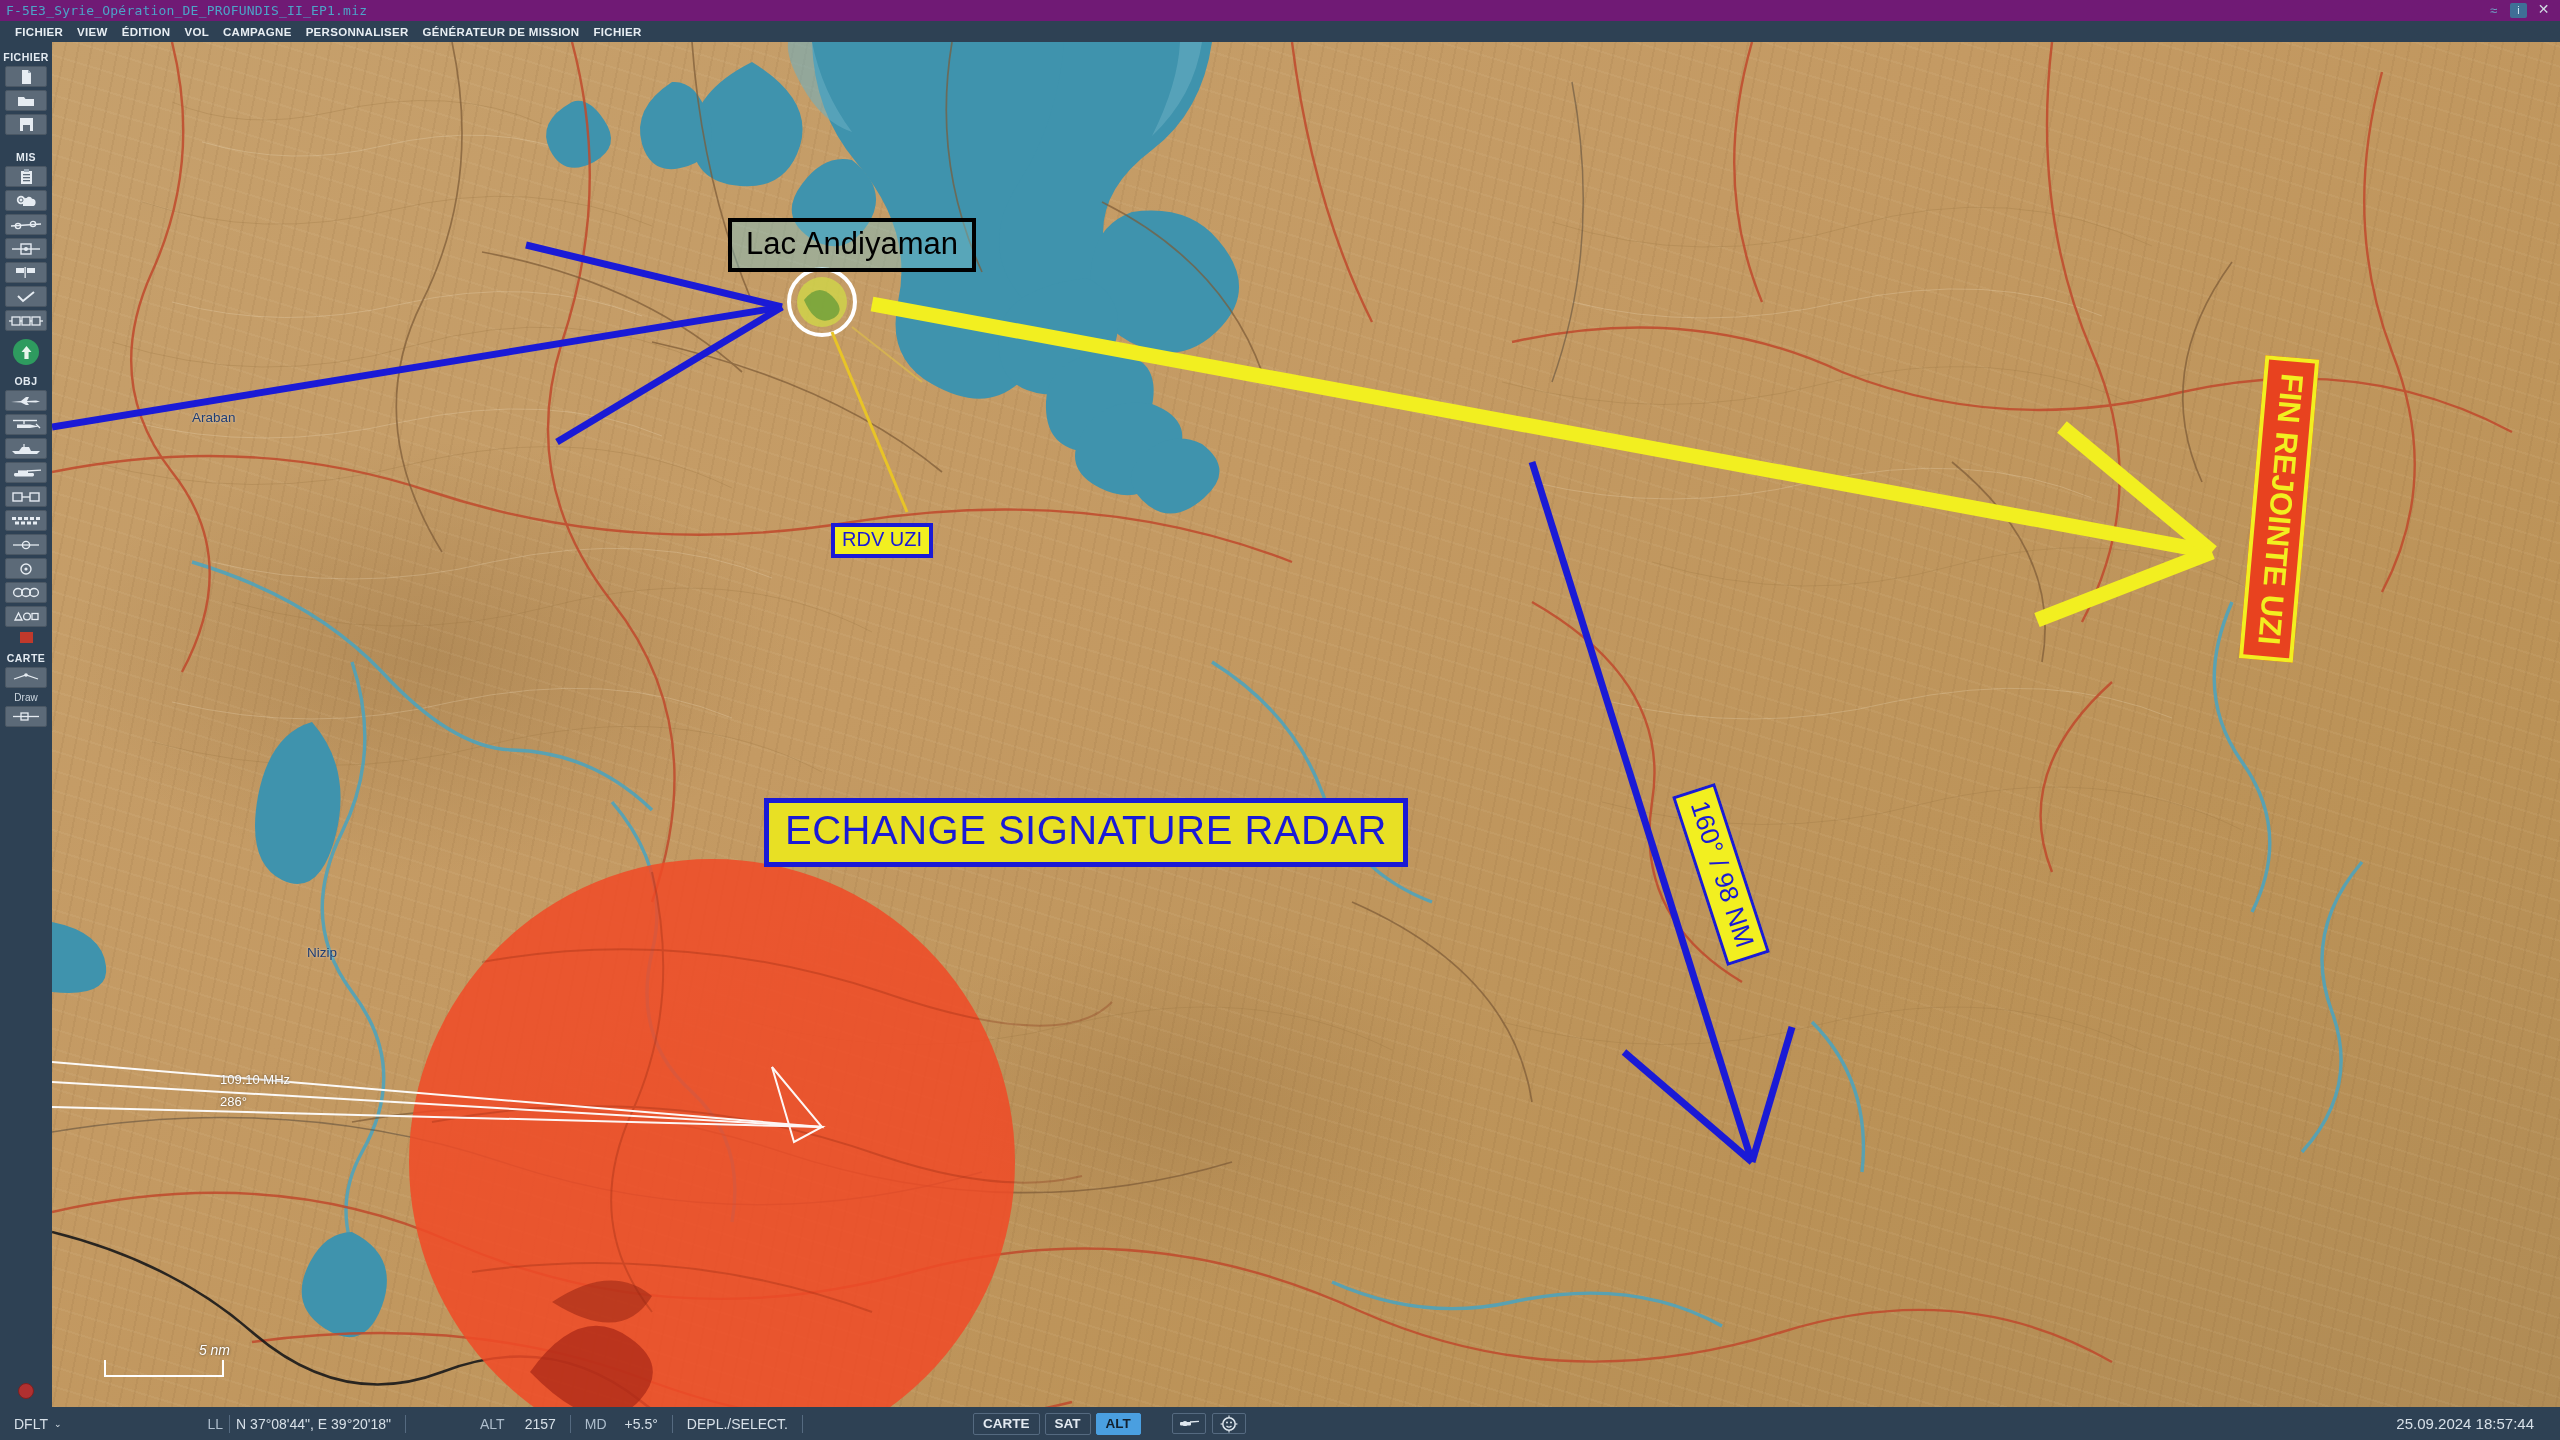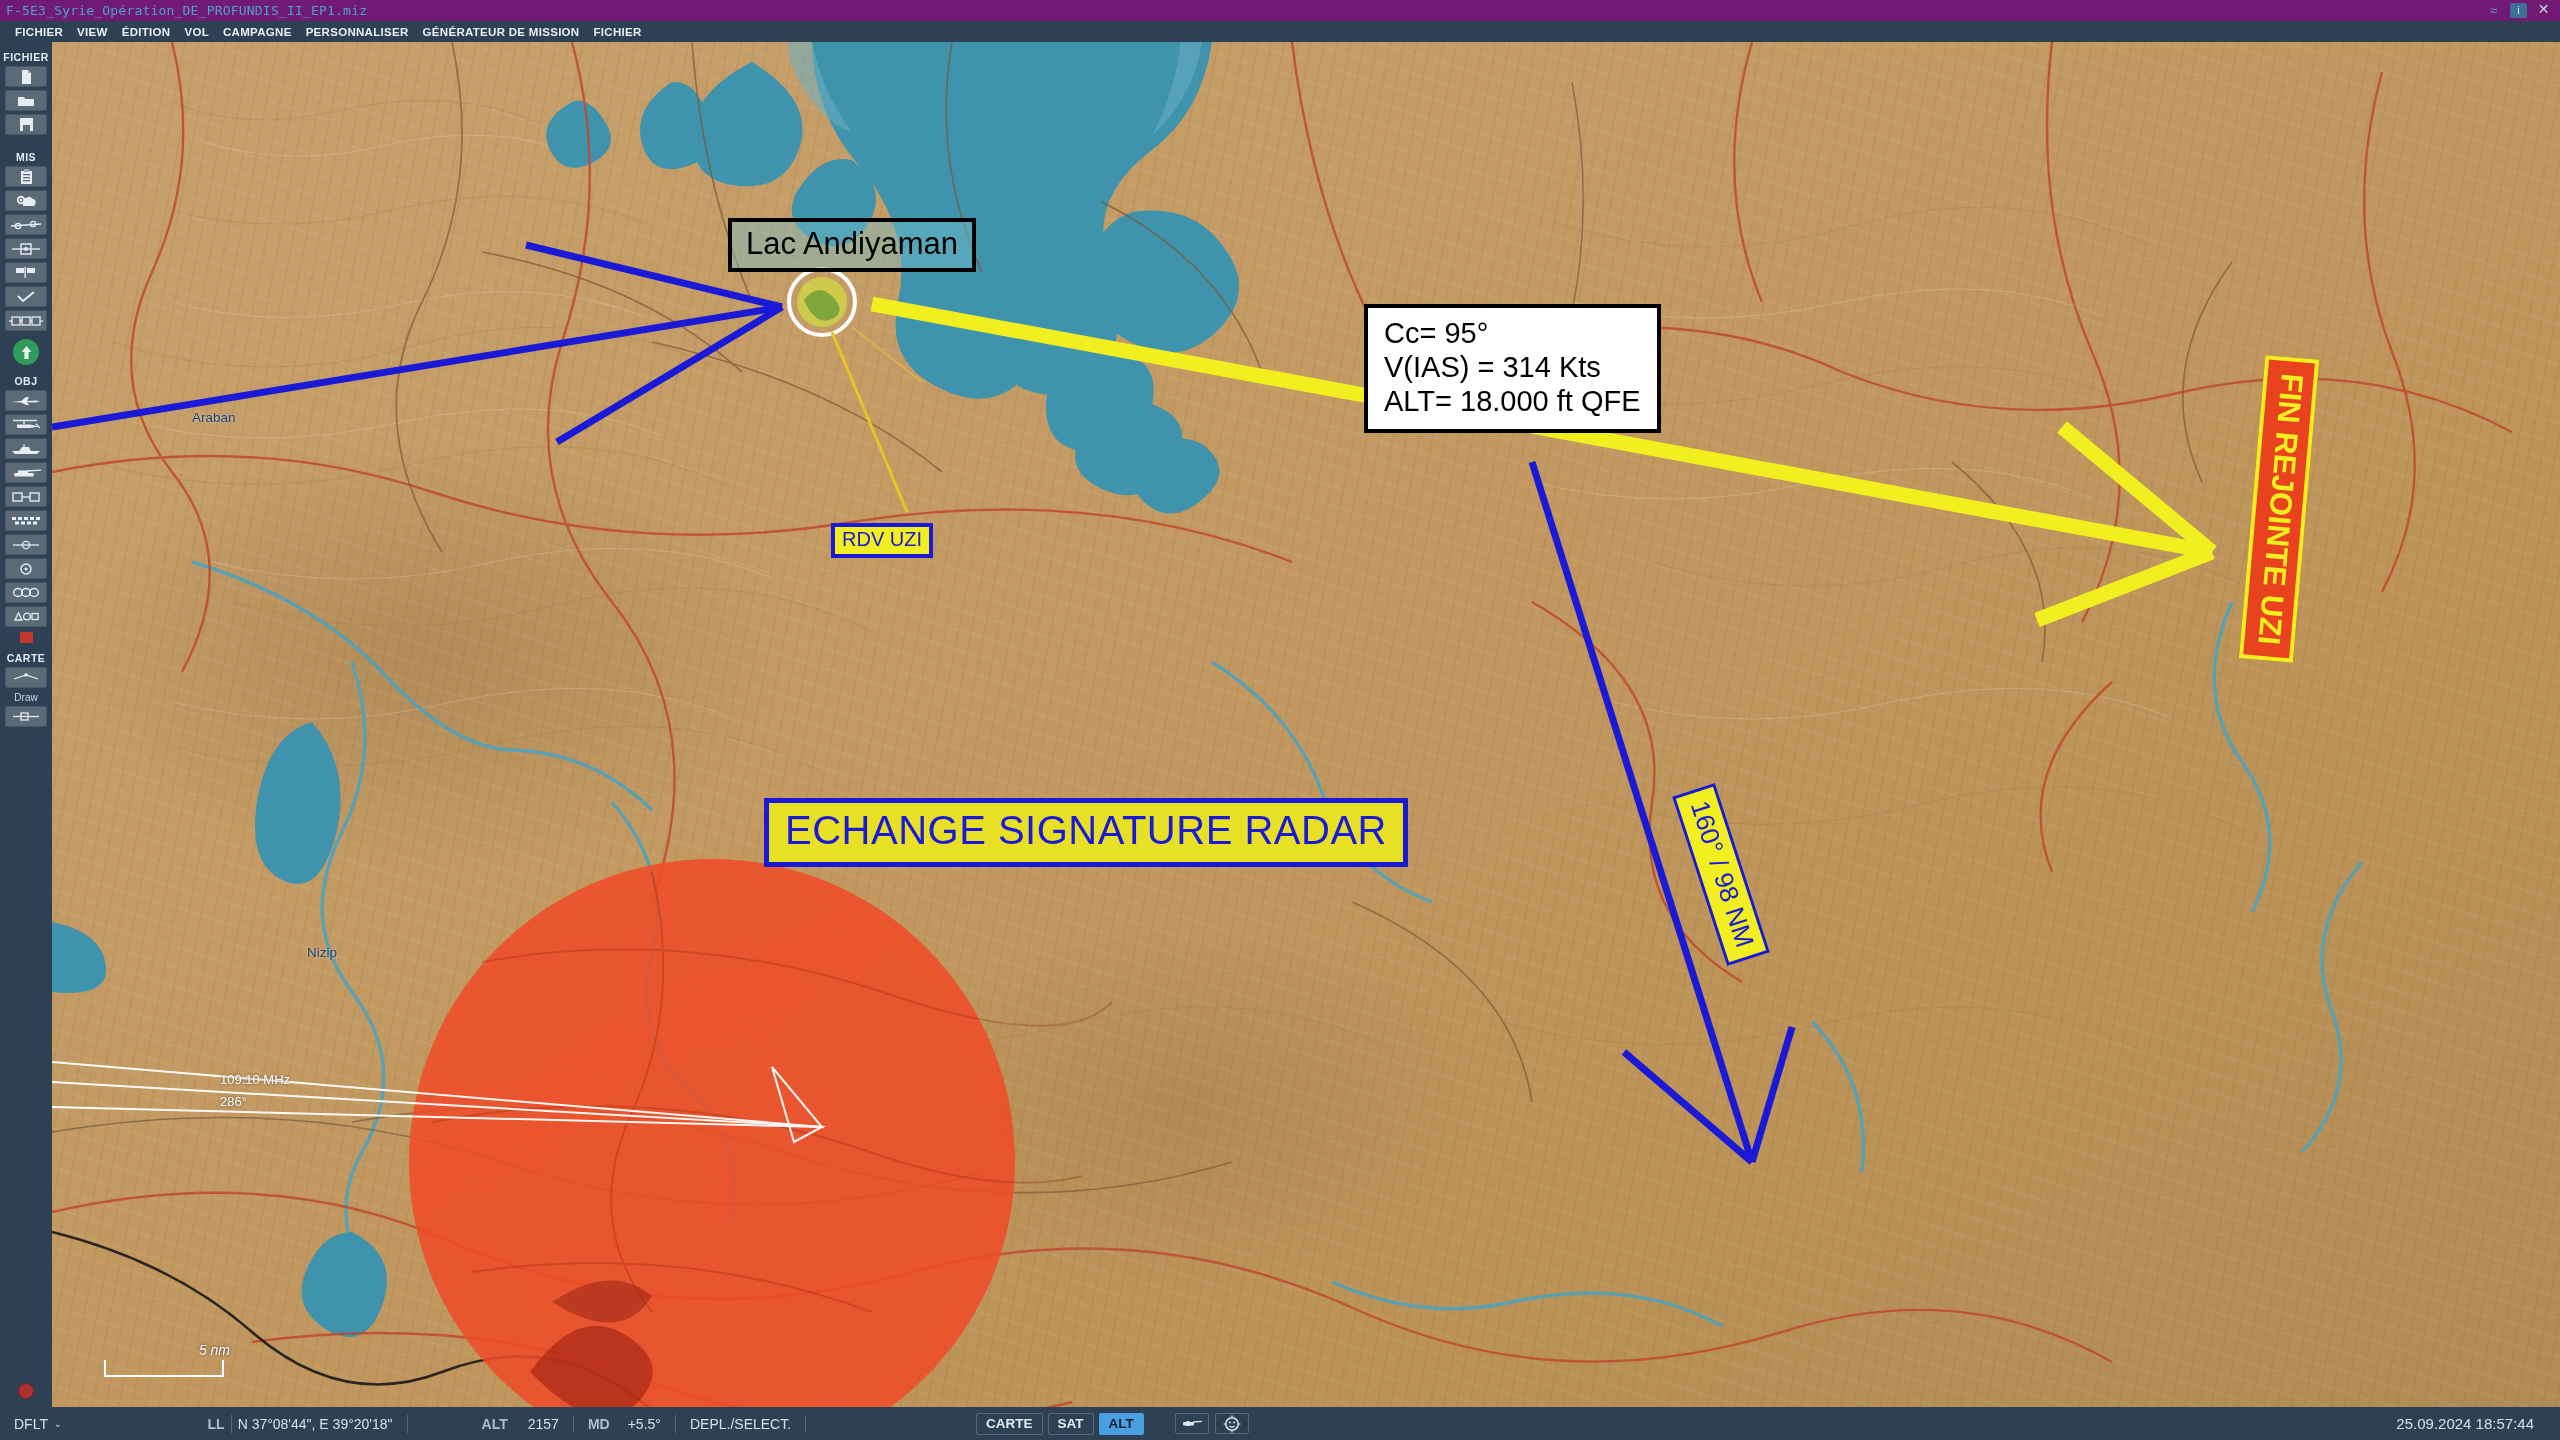--- a/index.html
+++ b/index.html
@@ -139,21 +139,21 @@
     border: 1px solid #5c728f; border: 1px solid #55swim; border: 1px solid #556a80;
     padding: 2px 9px 3px 9px; font-size: 13.5px; font-weight: bold; color: #e3eaf1;
     margin-right: 5px; cursor: pointer; border-radius: 2px;
   }
   .sb-toggle.active { background: #4a9fe0; color: #12202e; border-color: #4a9fe0; }
   .sb-iconbtn {
     border: 1px solid #556a80; width: 34px; height: 21px; display:flex; align-items:center;
     justify-content:center; margin-right: 6px; cursor: pointer; border-radius: 2px;
   }
   .sb-right { margin-left: auto; padding-right: 26px; color: #d7e0e8; font-size: 15px; }
-  .statusbar .lbl { color: #aebecd; font-weight: bold; }
+  .statusbar .lbl { color: #aebecd; }
 </style>
 </head>
 <body>
 
 <div id="app">
 
   <div class="titlebar">
     <span class="fname">F-5E3_Syrie_Opération_DE_PROFUNDIS_II_EP1.miz</span>
     <div class="right">
       <span class="tb-ico wifi">≈</span>
@@ -522,25 +522,20 @@
     <div class="navaid-txt" style="left:168px; top:1030px;">109.10 MHz</div>
     <div class="navaid-txt" style="left:168px; top:1052px;">286°</div>
 
     <div class="scalebar" style="left:52px; top:1318px;">
       <div class="bar"></div>
       <div class="txt">5 nm</div>
     </div>
 
     <div class="ann ann-lac" style="left:676px; top:176px;text-align:center;">Lac Andiyaman</div>
 
-    <div class="ann ann-info" style="left:1312px; top:262px;">
-      <div>Cc= 95°</div>
-      <div>V(IAS) = 314 Kts</div>
-      <div>ALT= 18.000 ft QFE</div>
-    </div>
 
     <div class="ann ann-rdv" style="left:779px; top:481px;">RDV UZI</div>
 
     <div class="ann ann-banner" style="left:712px; top:756px;">ECHANGE SIGNATURE RADAR</div>
 
     <div class="ann ann-vert" style="left:2075px; top:440px; transform: rotate(95deg);">FIN REJOINTE UZI</div>
 
     <div class="ann ann-dist" style="left:1580px; top:810px; transform: rotate(72deg);">160° / 98 NM</div>
   </div>
 

